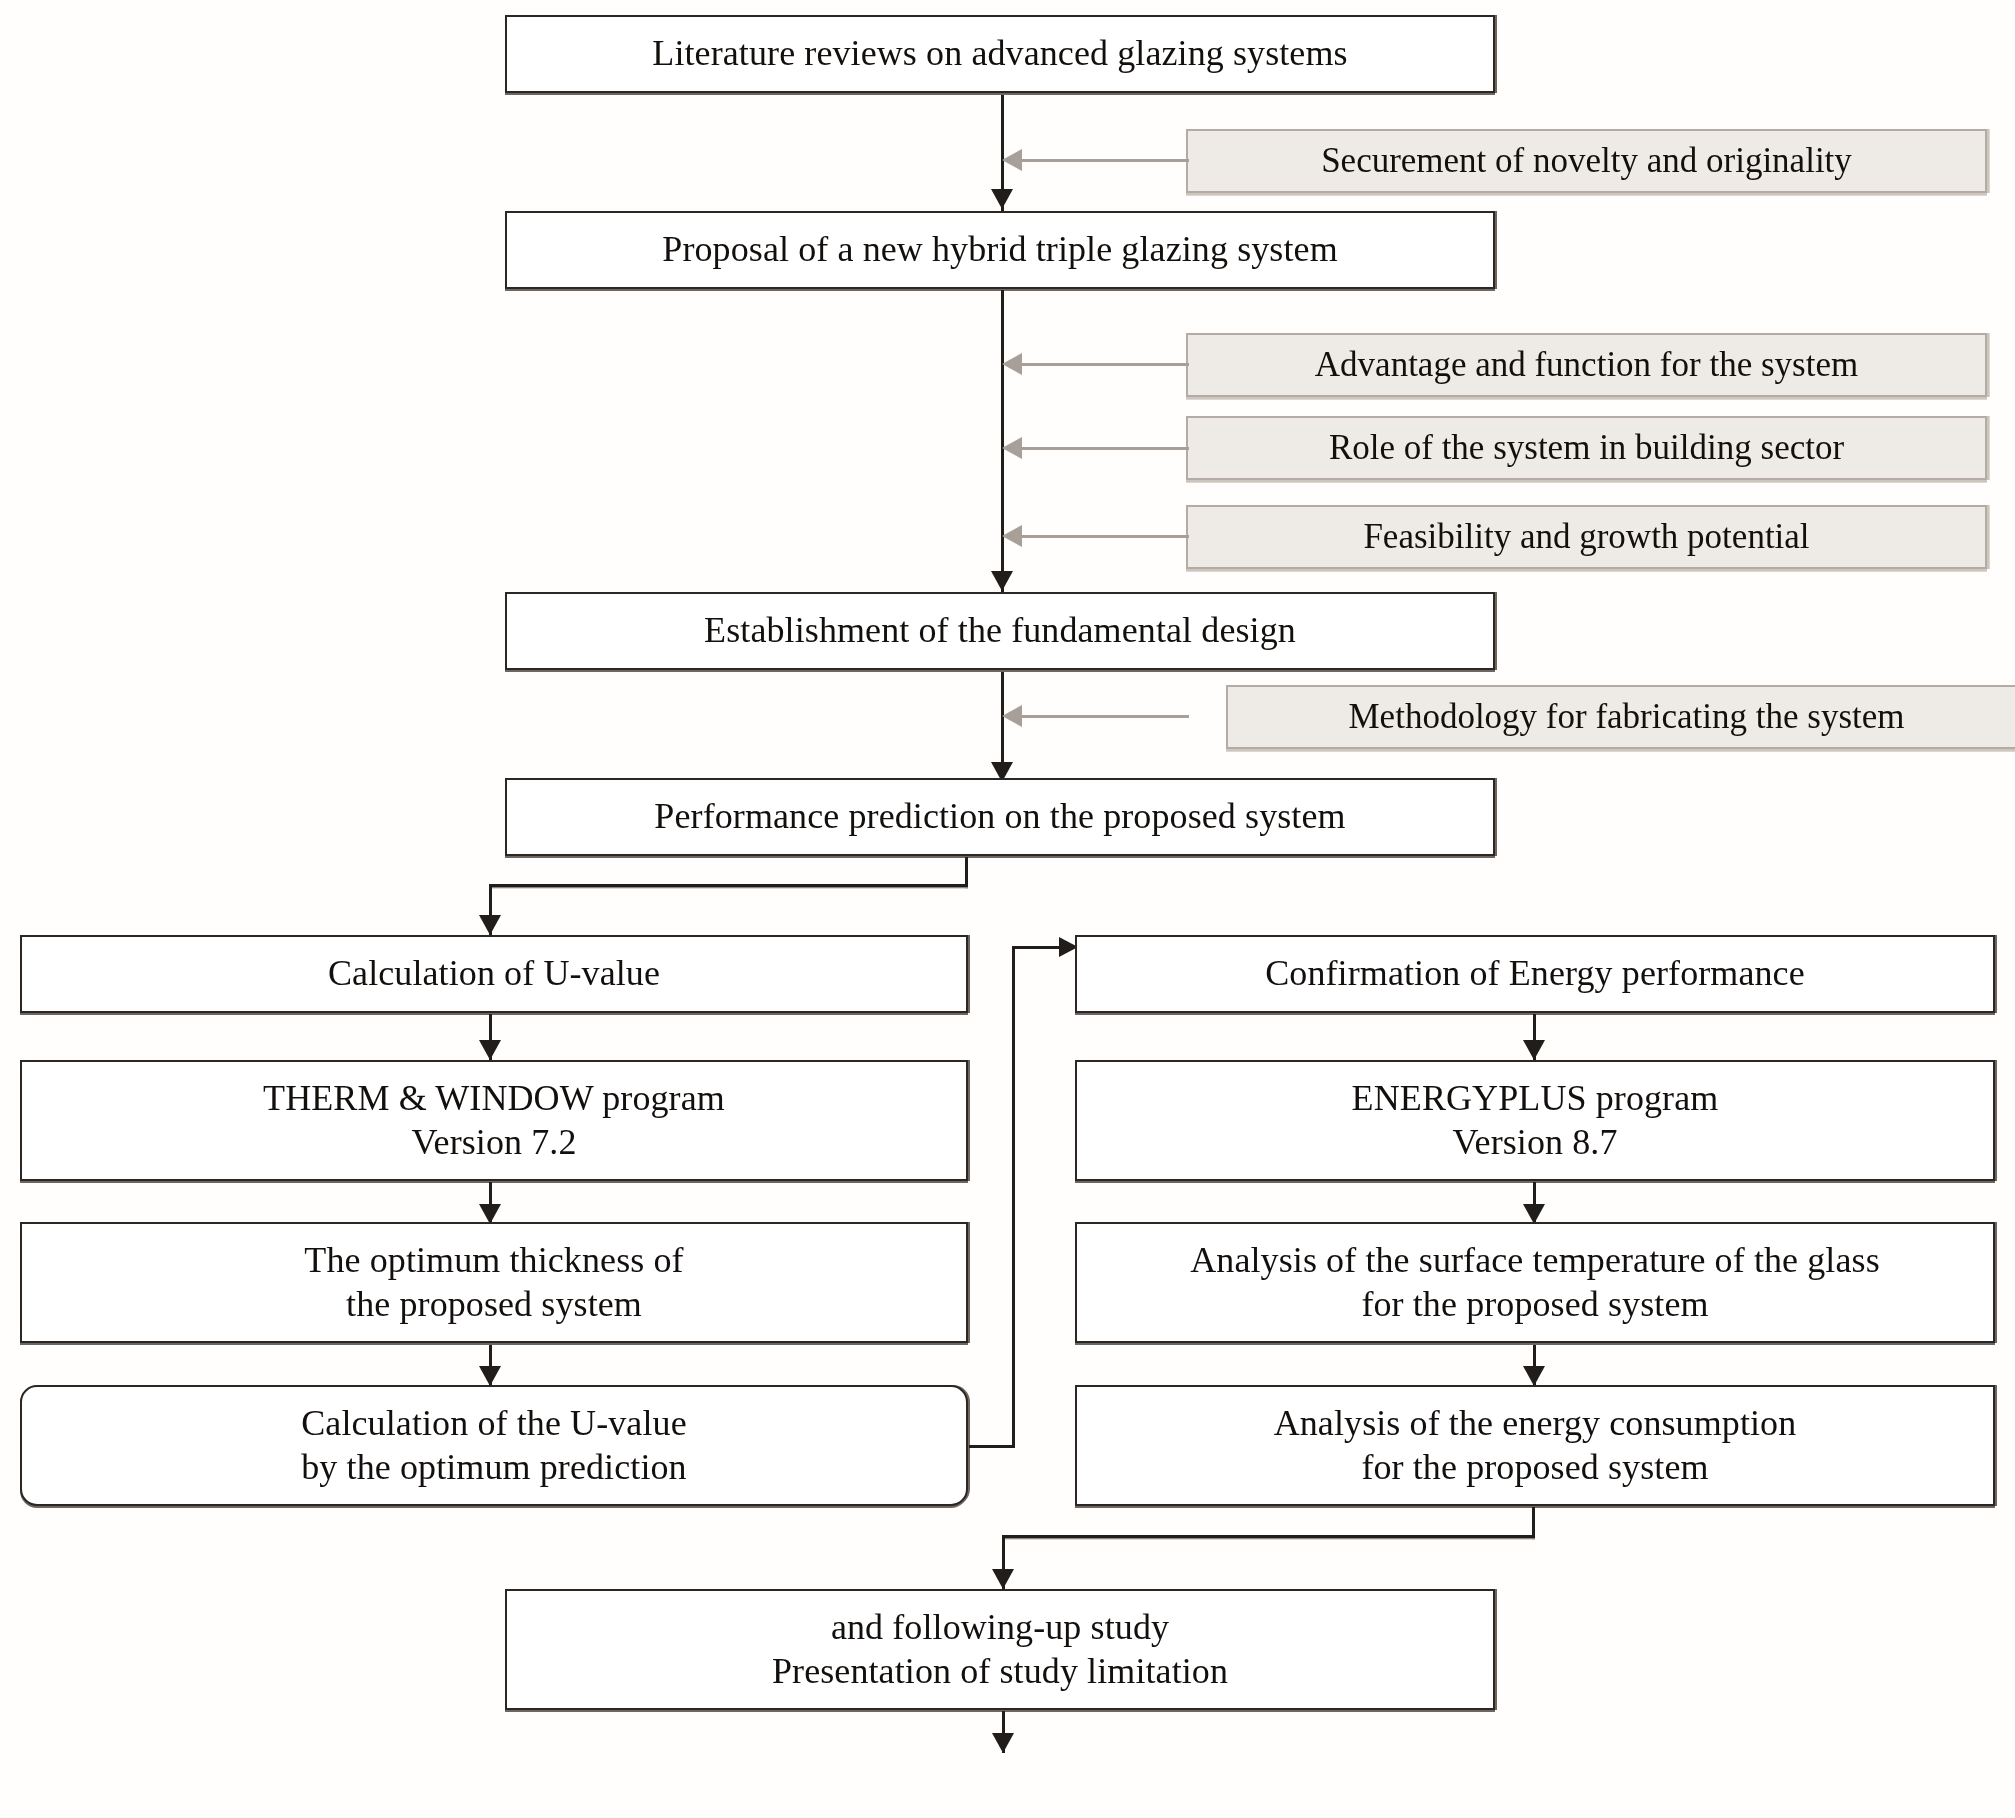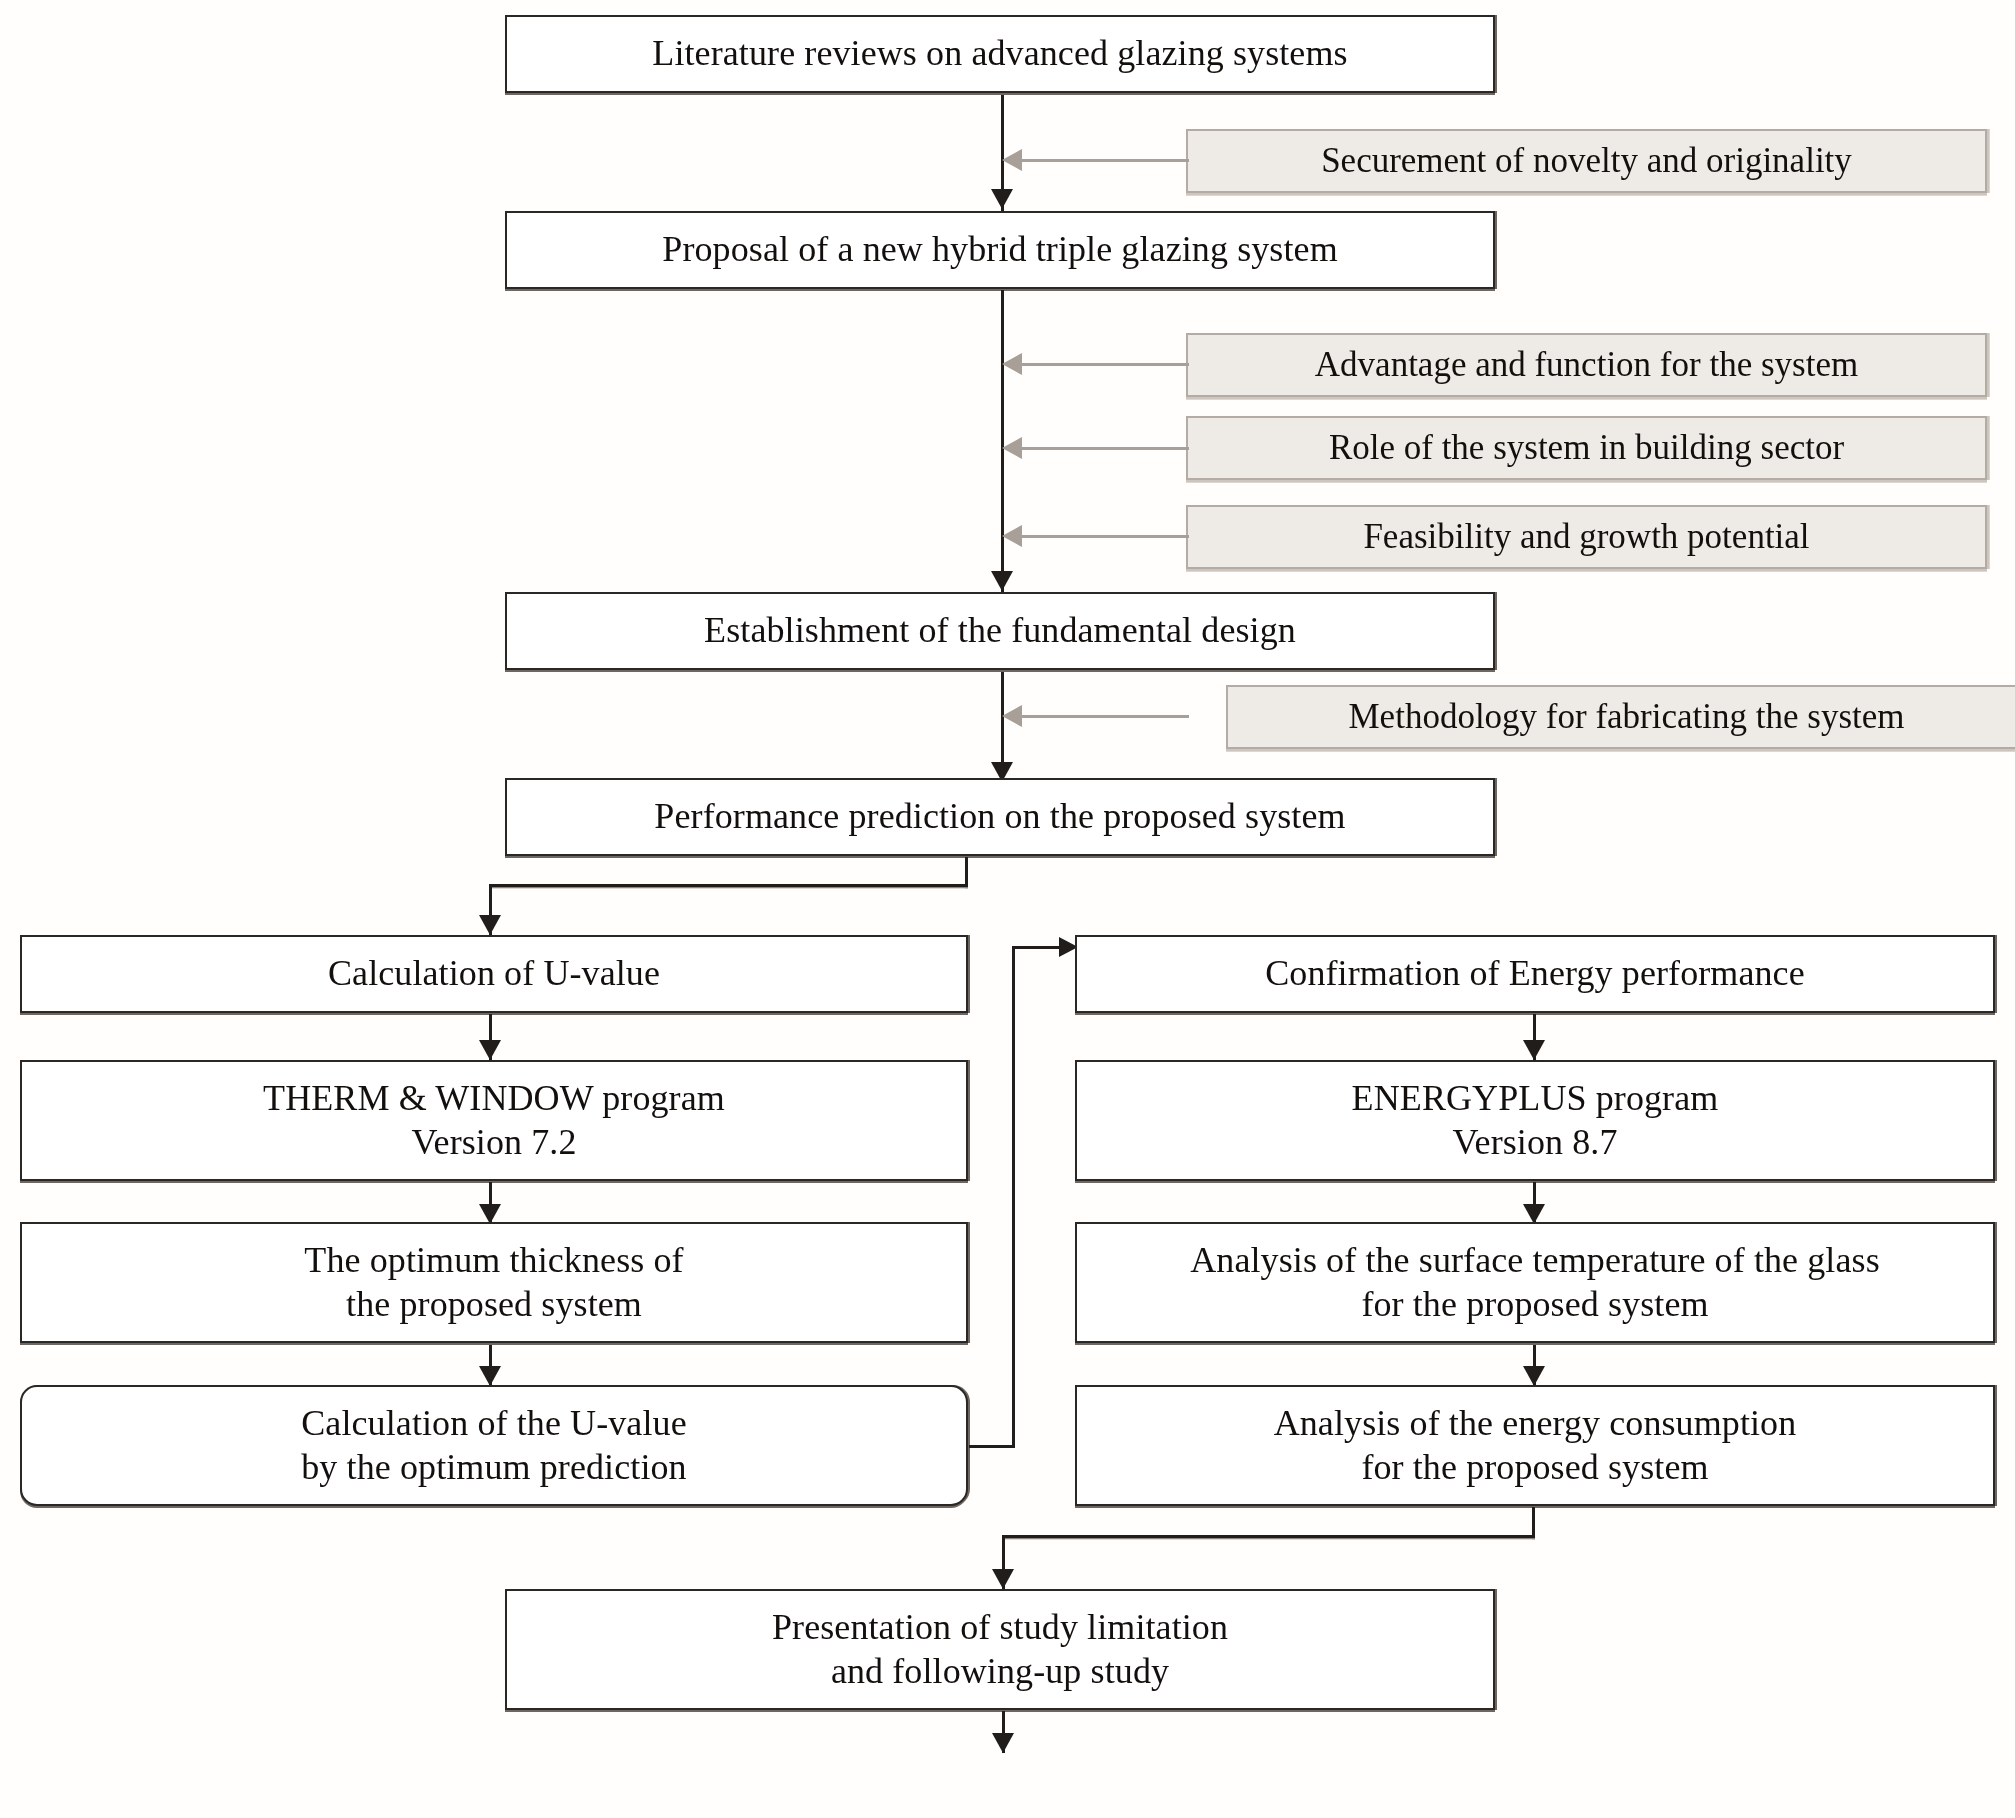--- a/index.html
+++ b/index.html
@@ -222,22 +222,22 @@
     <span class="txt">Analysis of the energy consumption</span>
     <span class="txt">for the proposed system</span>
   </div>
 
   <div class="vline thick" style="left:1532px; top:1507px; height:31px;"></div>
   <div class="hline thick" style="left:1002px; top:1535px; width:533px;"></div>
   <div class="vline thick" style="left:1002px; top:1535px; height:55px;"></div>
   <div class="arrow-down" style="left:992px; top:1569px;"></div>
 
   <div class="node" style="left:505px; top:1589px; width:990px; height:121px; flex-direction:column;">
+    <span class="txt">and following-up study</span>
     <span class="txt">Presentation of study limitation</span>
-    <span class="txt">and following-up study</span>
   </div>
 
   <div class="vline" style="left:1002px; top:1711px; height:42px;"></div>
   <div class="arrow-down" style="left:992px; top:1733px;"></div>
 
   <div class="node" style="left:505px; top:1828px; width:990px; height:63px;">
     <span class="txt">Conclusion</span>
   </div>
 
 </div>

